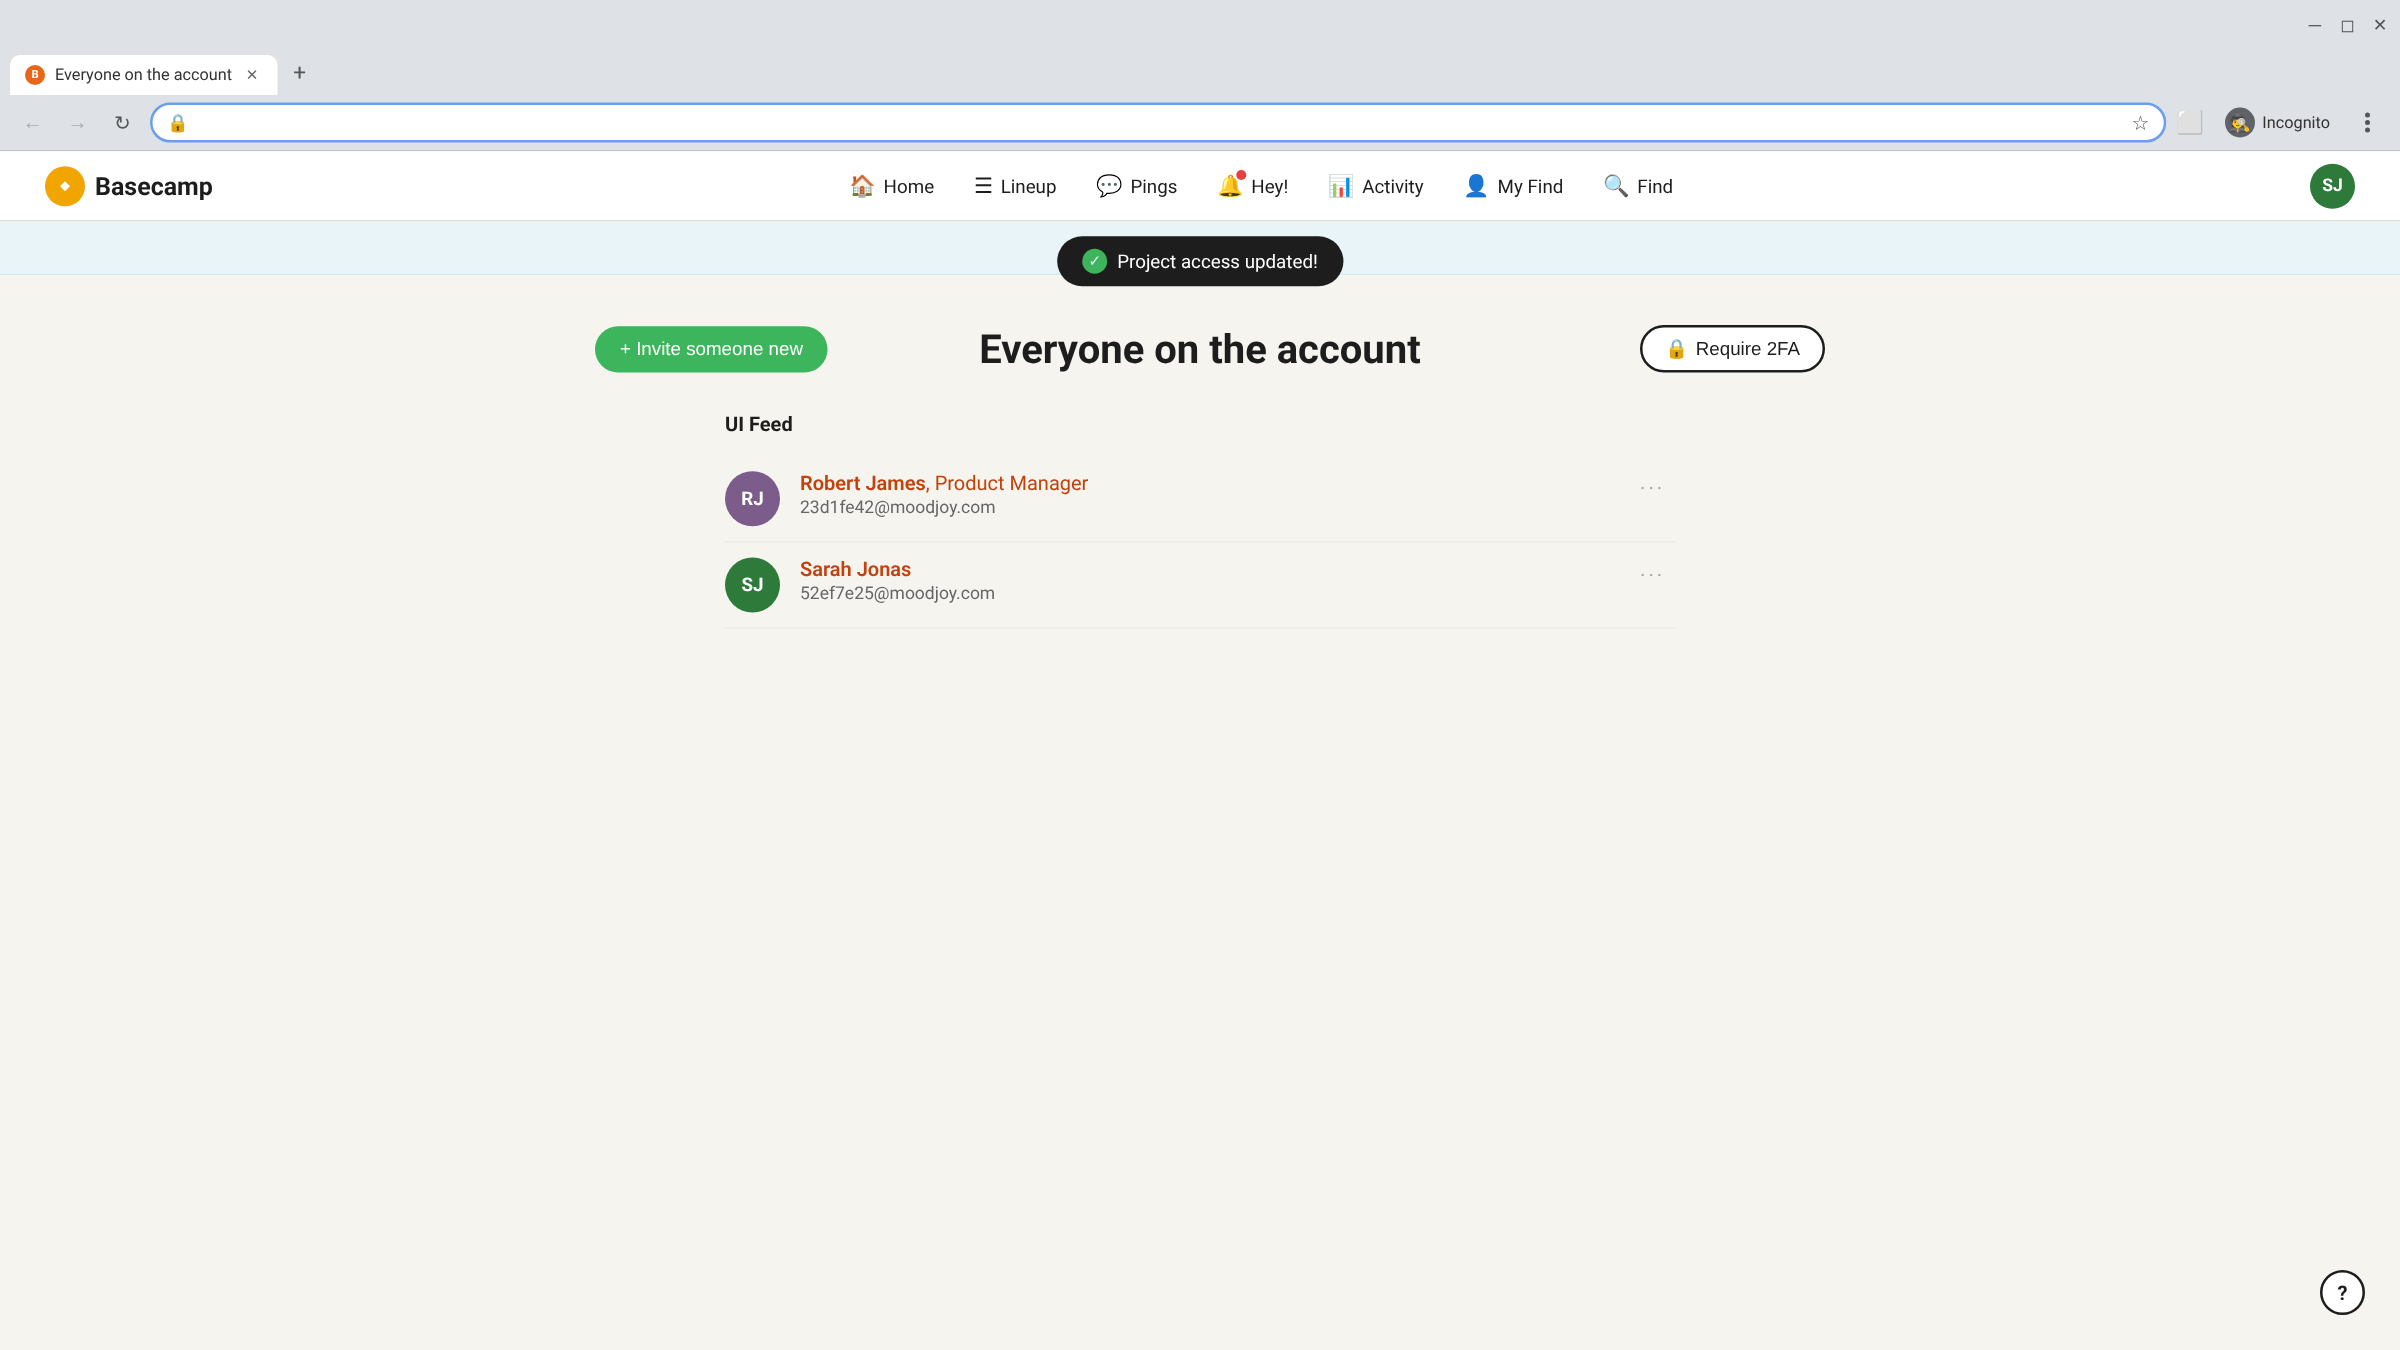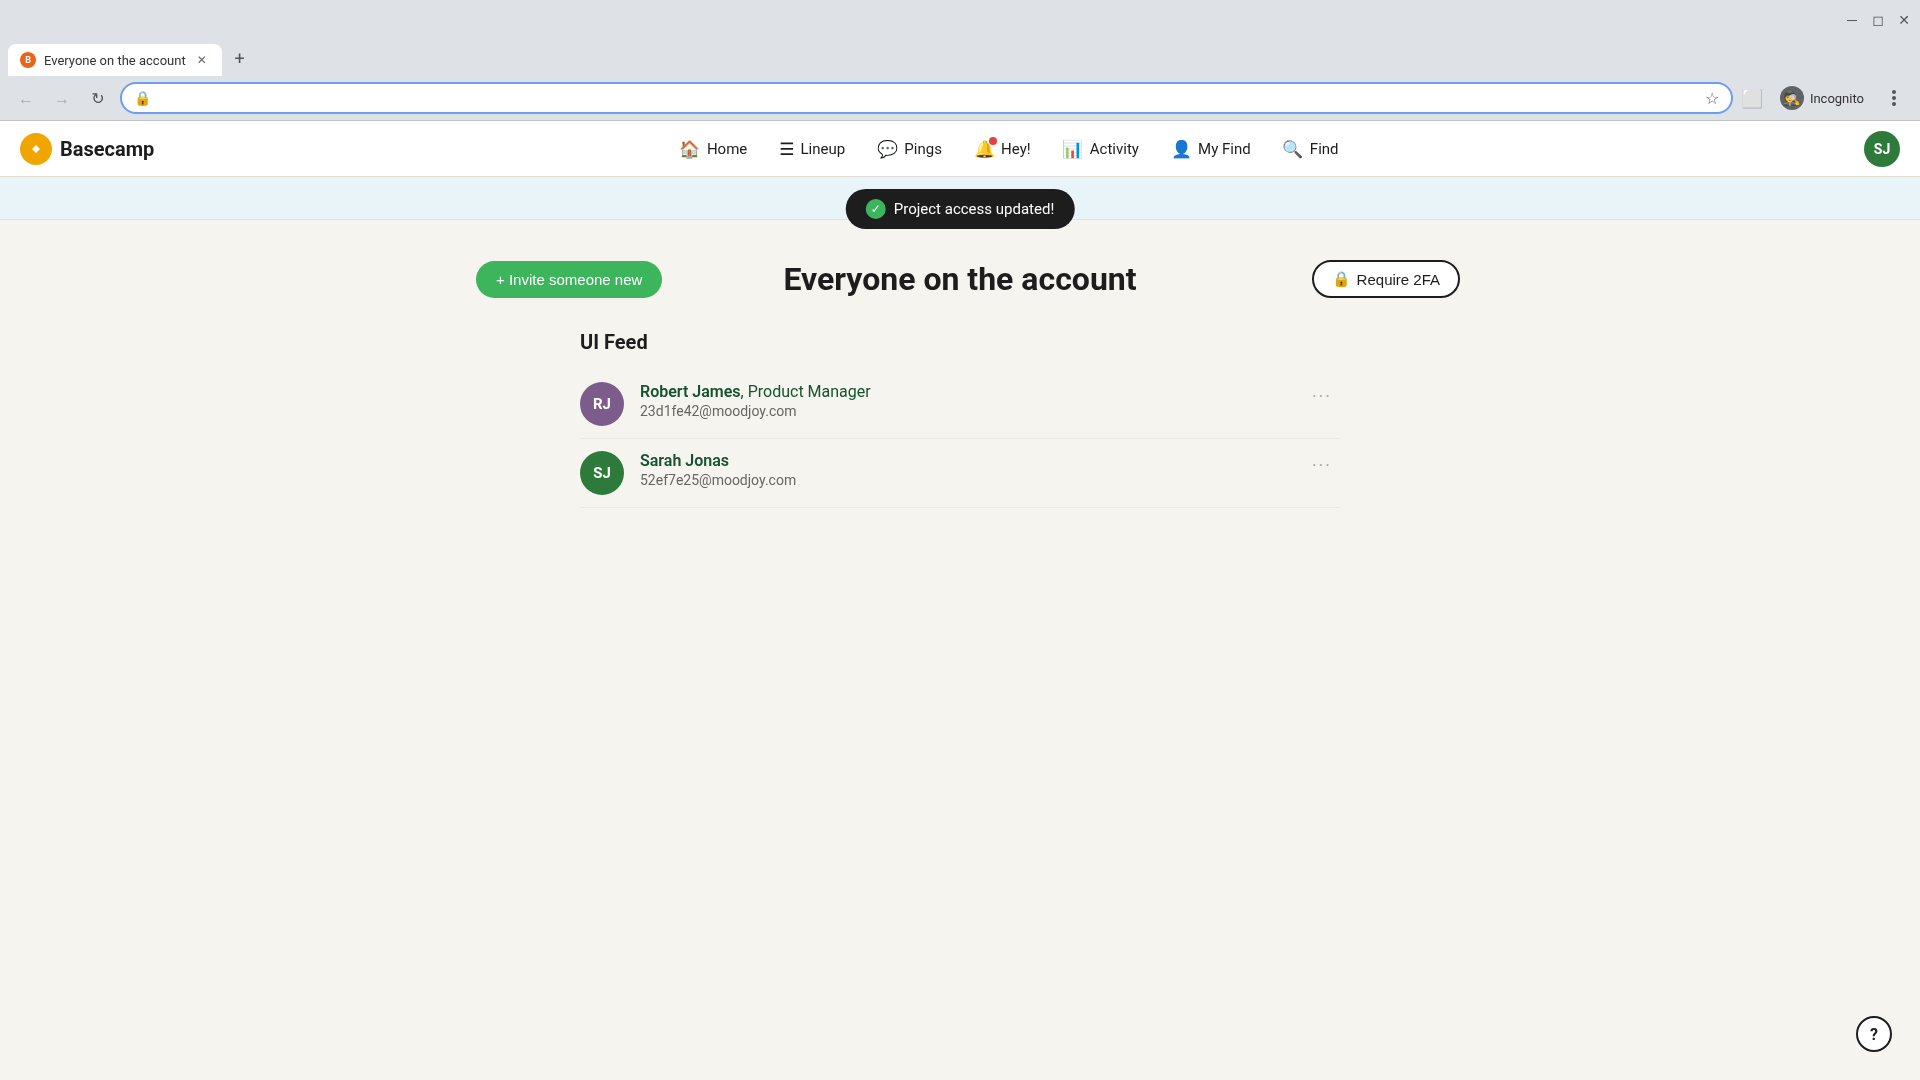--- a/index.html
+++ b/index.html
@@ -188,21 +188,21 @@
       font-size: 12px;
     }
 
     
     .app-nav {
       background: #fff;
       border-bottom: 1px solid #e0ddd5;
       height: 56px;
       display: flex;
       align-items: center;
-      padding: 0 20px;
+      padding: 0 36px;
       position: relative;
       justify-content: center;
     }
     .app-logo {
       display: flex;
       align-items: center;
       gap: 8px;
       font-size: 20px;
       font-weight: bold;
       color: #1d1d1d;
@@ -366,21 +366,21 @@
       background: #fff;
     }
 
     
     .people-section {
       max-width: 960px;
       margin: 0 auto;
       padding: 0 100px;
     }
     .section-title {
-      font-size: 20px;
+      font-size: 16px;
       font-weight: bold;
       color: #1d1d1d;
       margin-bottom: 16px;
     }
     .person-row {
       display: flex;
       padding: 12px 0;
       border-bottom: 1px solid #ede9e2;
       position: relative;
     }
@@ -395,21 +395,21 @@
       font-size: 15px;
       font-weight: bold;
       flex-shrink: 0;
       margin-right: 16px;
     }
     .person-info {
       flex: 1;
     }
     .person-name {
       font-size: 16px;
-      color: #14532d;
+      color: #c2410c;
     }
     .person-name strong {
       font-weight: 600;
     }
     .person-email {
       font-size: 14px;
       color: #666;
       margin-top: 2px;
     }
     .person-actions {

